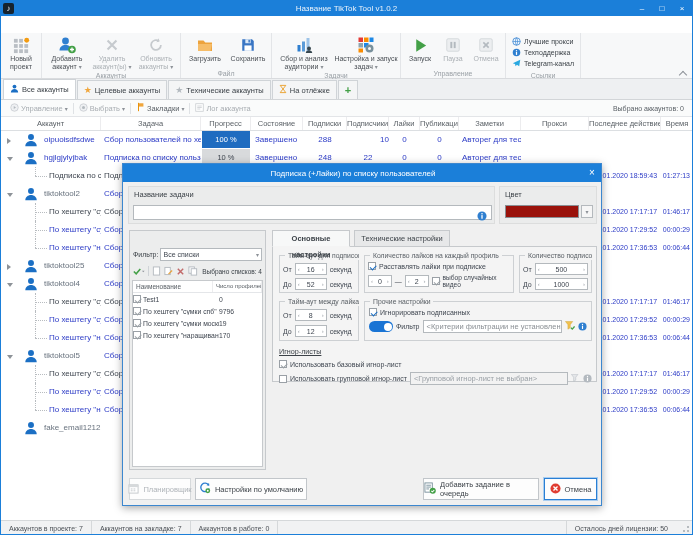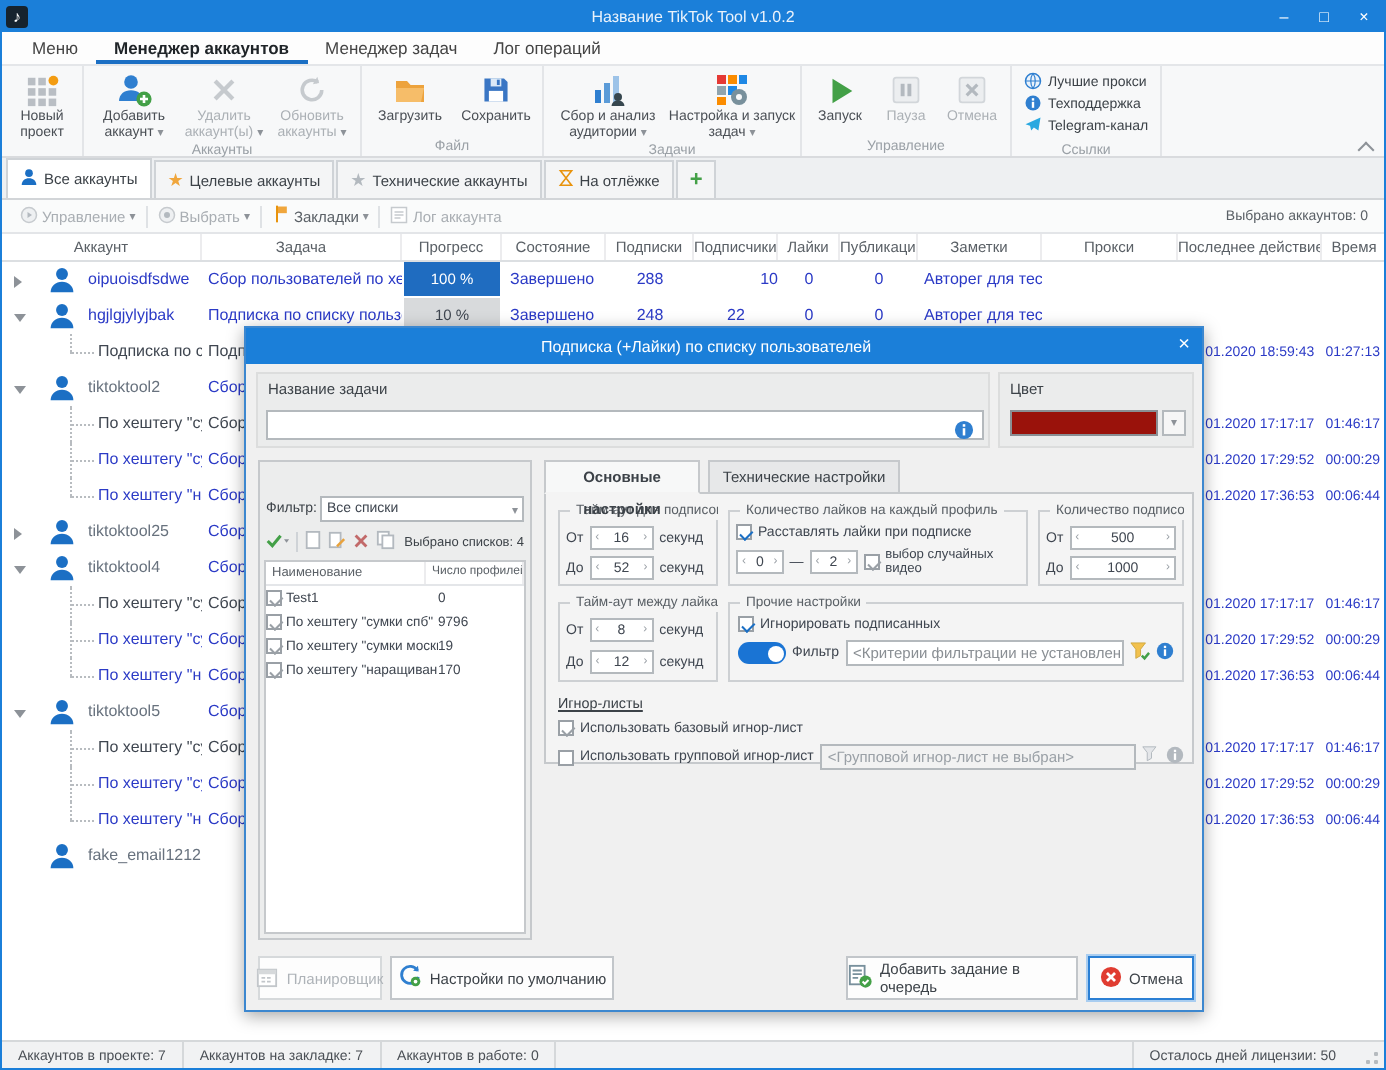--- a/index.html
+++ b/index.html
@@ -128,26 +128,20 @@
   <div class="titlebar">
     <span class="appico">♪</span>
     <span class="t-title">Название  TikTok Tool v1.0.2</span>
     <span class="wctl">
       <span class="wbtn">–</span>
       <span class="wbtn">□</span>
       <span class="wbtn">×</span>
     </span>
   </div>
 
-  <div class="rtabs">
-    <span class="rtab">Меню</span>
-    <span class="rtab active">Менеджер аккаунтов</span>
-    <span class="rtab">Менеджер задач</span>
-    <span class="rtab">Лог операций</span>
-  </div>
 
   <div class="ribbon">
     <div class="rgroup">
       <div class="rbtns">
         <div class="rbtn" style="width:36px">
           <span class="ric">
               <svg width="17" height="17" viewBox="0 0 18 18">
                 <g fill="#b9bec4">
                   <rect x="1" y="2" width="4" height="4"></rect>
                   <rect x="6.5" y="2" width="4" height="4"></rect>

